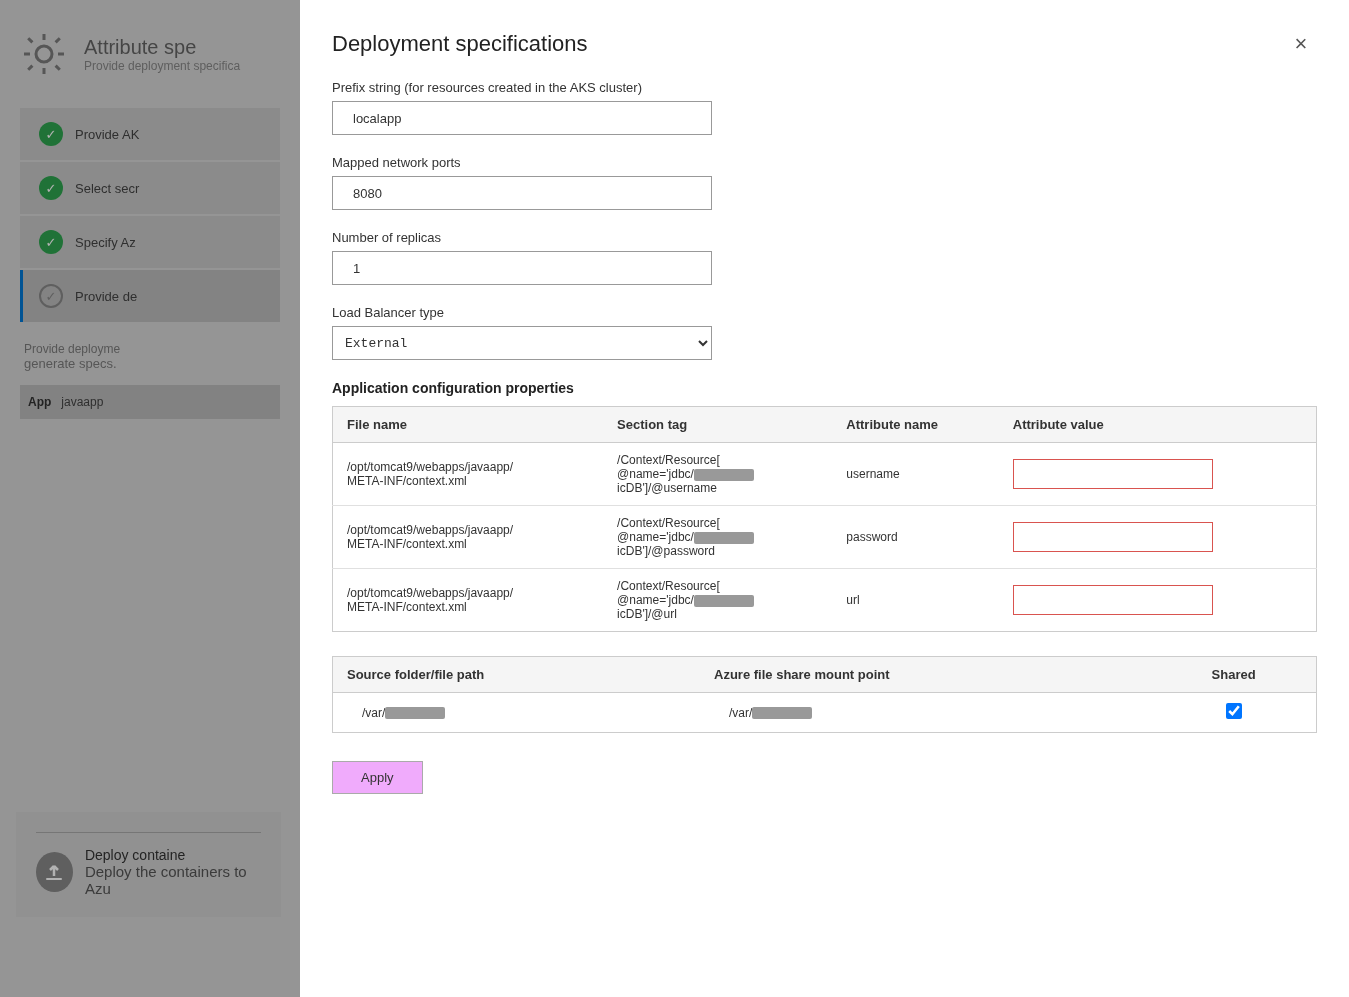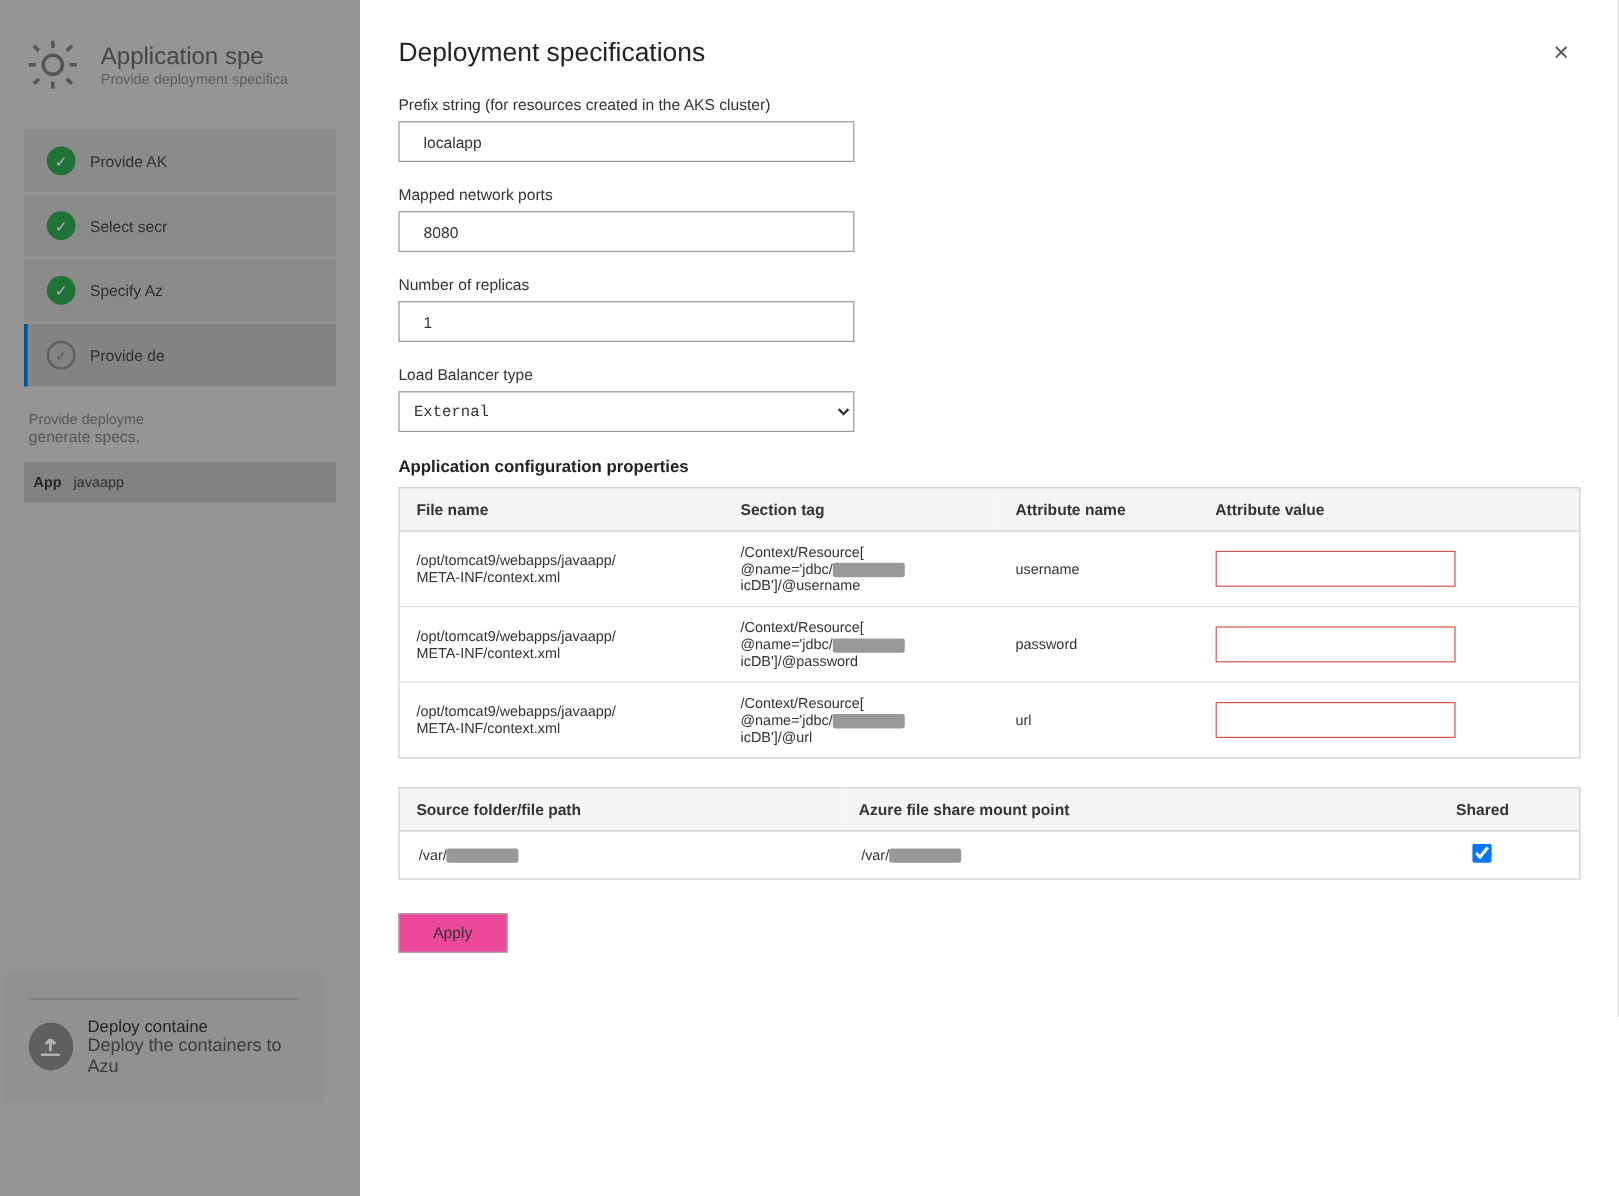--- a/index.html
+++ b/index.html
@@ -94,21 +94,21 @@
     }
 
     .bg-step-text {
       font-size: 13px;
       color: #444;
     }
 
     .bg-bottom {
       position: absolute;
       bottom: 80px;
-      left: 4px;
+      left: 16px;
       width: 265px;
       padding: 20px;
       background: #d0d0d0;
     }
 
     .bg-deploy {
       display: flex;
       align-items: center;
       gap: 12px;
     }
@@ -272,34 +272,34 @@
       background: #f5f5f5;
       text-align: left;
       padding: 10px 14px;
       font-size: 13px;
       font-weight: 600;
       color: #333;
       border-bottom: 1px solid #ccc;
     }
 
     .storage-table td {
-      padding: 10px 16px;
+      padding: 10px 29px;
       font-size: 12px;
       color: #333;
       border-bottom: none;
       vertical-align: middle;
     }
 
     .storage-table .shared-col {
       text-align: center;
     }
 
     
     .apply-btn {
-      background: #ec4899;
+      background: #f0abfc;
       border: 1px solid #aaa;
       padding: 8px 28px;
       font-size: 13px;
       cursor: pointer;
       color: #333;
     }
 
     
     .modal::-webkit-scrollbar { width: 6px; }
     .modal::-webkit-scrollbar-track { background: #f5f5f5; }
@@ -309,21 +309,21 @@
 <body>
 
 <div class="bg-panel">
   <div class="bg-sidebar">
     <div class="bg-header">
       <svg class="bg-gear" viewBox="0 0 48 48" fill="none" stroke="#555" stroke-width="3">
         <circle cx="24" cy="24" r="8"></circle>
         <path d="M24 4v6M24 38v6M4 24h6M38 24h6M8.2 8.2l4.2 4.2M35.6 35.6l4.2 4.2M8.2 39.8l4.2-4.2M35.6 12.4l4.2-4.2"></path>
       </svg>
       <div class="bg-header-text">
-        <h2>Application spe</h2>
+        <h2>Attribute spe</h2>
         <p>Provide deployment specifica</p>
       </div>
     </div>
 
     <div class="bg-step">
       <div class="check-circle">✓</div>
       <span class="bg-step-text">Provide AK</span>
     </div>
     <div class="bg-step">
       <div class="check-circle">✓</div>

